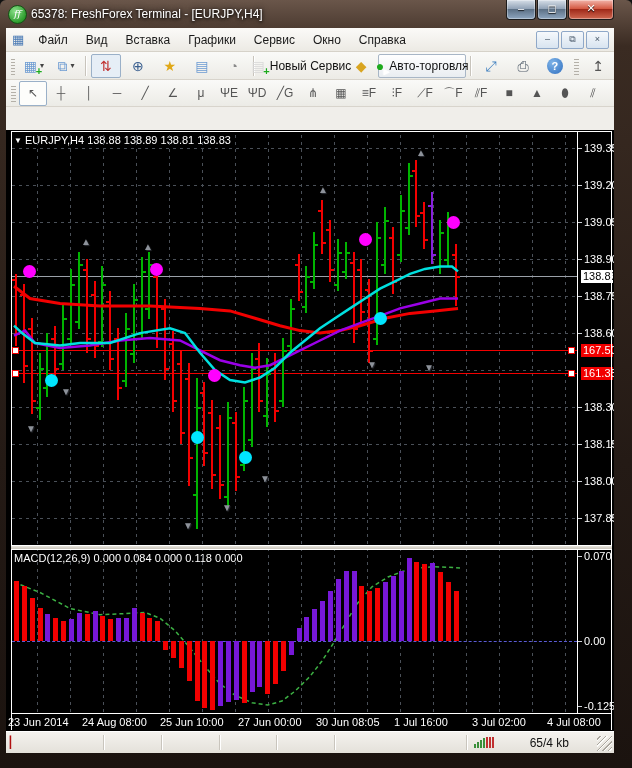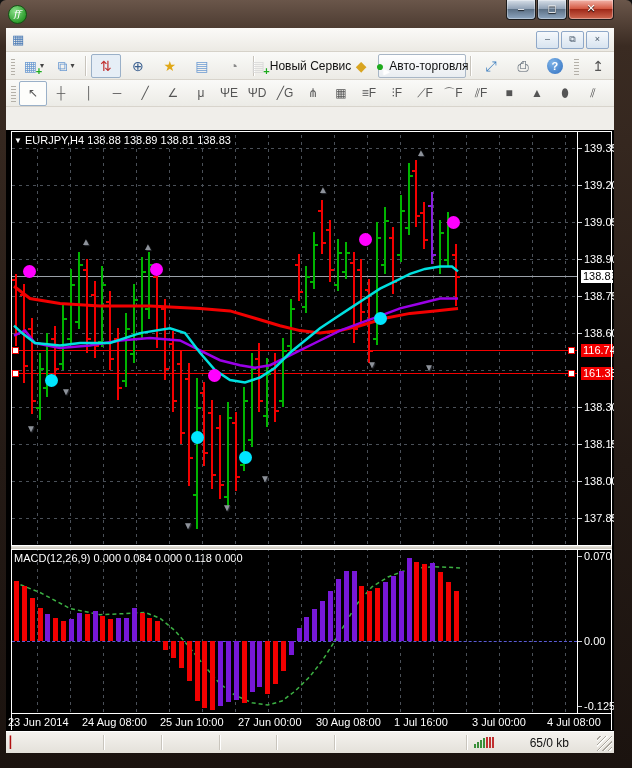--- a/index.html
+++ b/index.html
@@ -66,30 +66,40 @@
   .grip-corner{position:absolute;right:2px;bottom:2px;width:15px;height:15px;background:repeating-linear-gradient(135deg,transparent 0 2px,#aaa69e 2px 3px,#fdfdfb 3px 4px);}
   .statusflag{position:absolute;left:4px;top:4px;color:#b01010;font-weight:bold;font-size:11px;}
   svg{position:absolute;left:0;top:0;pointer-events:none;}
 </style>
 </head>
 <body>
 
 <div class="window">
   <div class="titlebar">
     <div class="logo">ff</div>
+    <div class="title-text">65378: FreshForex Terminal - [EURJPY,H4]</div>
     <div class="win-buttons">
       <div class="wbtn">–</div>
       <div class="wbtn">◻</div>
       <div class="wbtn close">✕</div>
     </div>
   </div>
 
   <div class="client">
     <div class="menubar">
       <span class="mdi-icon">▦</span>
+      <span id="menu-items" style="display:flex;">
+          <span class="menu-item">Файл</span>
+          <span class="menu-item">Вид</span>
+          <span class="menu-item">Вставка</span>
+          <span class="menu-item">Графики</span>
+          <span class="menu-item">Сервис</span>
+          <span class="menu-item">Окно</span>
+          <span class="menu-item">Справка</span>
+        </span>
       <span class="menu-win-controls">
         <span class="mwbtn">–</span>
         <span class="mwbtn">⧉</span>
         <span class="mwbtn">×</span>
       </span>
     </div>
 
     <div class="toolbar" id="toolbar-main">
         <div class="grip"></div>
         <div class="tbtn">
@@ -481,21 +491,21 @@
         <div class="scale-label" style="left: 578px; top: 197px; position: absolute;">138.60</div>
         <div class="tickdash" style="left: 572px; top: 277px; width: 4px; height: 1px; position: absolute;"></div>
         <div class="scale-label" style="left: 578px; top: 271px; position: absolute;">138.30</div>
         <div class="tickdash" style="left: 572px; top: 314px; width: 4px; height: 1px; position: absolute;"></div>
         <div class="scale-label" style="left: 578px; top: 308px; position: absolute;">138.15</div>
         <div class="tickdash" style="left: 572px; top: 351px; width: 4px; height: 1px; position: absolute;"></div>
         <div class="scale-label" style="left: 578px; top: 345px; position: absolute;">138.00</div>
         <div class="tickdash" style="left: 572px; top: 388px; width: 4px; height: 1px; position: absolute;"></div>
         <div class="scale-label" style="left: 578px; top: 382px; position: absolute;">137.85</div>
         <div class="price-tag" style="left: 575px; top: 140px; width: 32px; height: 13px; position: absolute; background: rgb(255, 255, 255); color: rgb(0, 0, 0);">138.83</div>
-        <div class="price-tag" style="left: 575px; top: 214px; width: 32px; height: 13px; position: absolute; background: rgb(242, 0, 0); color: rgb(255, 255, 255);">116.74</div>
+        <div class="price-tag" style="left: 575px; top: 214px; width: 32px; height: 13px; position: absolute; background: rgb(242, 0, 0); color: rgb(255, 255, 255);">167.50</div>
         <div class="price-tag" style="left: 575px; top: 237px; width: 32px; height: 13px; position: absolute; background: rgb(242, 0, 0); color: rgb(255, 255, 255);">161.35</div>
         <div class="wline" style="left: 5px; top: 1px; width: 1px; height: 599px; position: absolute;"></div>
         <div class="wline" style="left: 605px; top: 1px; width: 1px; height: 599px; position: absolute;"></div>
         <div class="wline" style="left: 571px; top: 1px; width: 1px; height: 582px; position: absolute;"></div>
         <div class="wline" style="left: 5px; top: 1px; width: 601px; height: 1px; position: absolute;"></div>
         <div class="wline" style="left: 5px; top: 415px; width: 601px; height: 1px; position: absolute;"></div>
         <div class="splitter" style="left: 5px; top: 416px; width: 601px; height: 3px; position: absolute;"></div>
         <div class="wline" style="left: 5px; top: 419px; width: 601px; height: 1px; position: absolute;"></div>
         <div class="wline" style="left: 5px; top: 583px; width: 601px; height: 1px; position: absolute;"></div>
         <div class="zero-line" style="left: 6px; top: 511px; width: 565px; height: 0px; position: absolute;"></div>
@@ -559,38 +569,38 @@
         <div class="tickdash" style="left: 572px; top: 426px; width: 4px; height: 1px; position: absolute;"></div>
         <div class="scale-label" style="left: 578px; top: 420px; position: absolute;">0.070</div>
         <div class="tickdash" style="left: 572px; top: 511px; width: 4px; height: 1px; position: absolute;"></div>
         <div class="scale-label" style="left: 578px; top: 505px; position: absolute;">0.00</div>
         <div class="tickdash" style="left: 572px; top: 576px; width: 4px; height: 1px; position: absolute;"></div>
         <div class="scale-label" style="left: 578px; top: 570px; position: absolute;">-0.125</div>
         <div class="chart-label" style="left: 2px; top: 586px; position: absolute;">23 Jun 2014</div>
         <div class="chart-label" style="left: 76px; top: 586px; position: absolute;">24 Aug 08:00</div>
         <div class="chart-label" style="left: 154px; top: 586px; position: absolute;">25 Jun 10:00</div>
         <div class="chart-label" style="left: 232px; top: 586px; position: absolute;">27 Jun 00:00</div>
-        <div class="chart-label" style="left: 310px; top: 586px; position: absolute;">30 Aug 08:00</div>
+        <div class="chart-label" style="left: 310px; top: 586px; position: absolute;">30 Jun 08:05</div>
         <div class="chart-label" style="left: 388px; top: 586px; position: absolute;">1 Jul 16:00</div>
-        <div class="chart-label" style="left: 466px; top: 586px; position: absolute;">3 Jul 00:00</div>
+        <div class="chart-label" style="left: 466px; top: 586px; position: absolute;">3 Jul 02:00</div>
         <div class="chart-label" style="left: 541px; top: 586px; position: absolute;">4 Jul 08:00</div>
       </div>
 
     <div id="status-bar">
       <span class="statusflag">▏</span>
       <span class="conn-bars">
           <i style="height: 4px; background: rgb(58, 143, 58);"></i>
           <i style="height: 6px; background: rgb(58, 143, 58);"></i>
           <i style="height: 8px; background: rgb(58, 143, 58);"></i>
           <i style="height: 10px; background: rgb(58, 143, 58);"></i>
           <i style="height: 11px; background: rgb(192, 48, 48);"></i>
           <i style="height: 11px; background: rgb(192, 48, 48);"></i>
           <i style="height: 11px; background: rgb(192, 48, 48);"></i>
         </span>
-      <span class="traffic-text">65/0 kb</span>
+      <span class="traffic-text">65/4 kb</span>
       <span class="grip-corner"></span>
     <div class="sbsep" style="left: 97px; top: 3px; width: 1px; height: 15px; position: absolute;"></div>
         <div class="sbsep" style="left: 155px; top: 3px; width: 1px; height: 15px; position: absolute;"></div>
         <div class="sbsep" style="left: 213px; top: 3px; width: 1px; height: 15px; position: absolute;"></div>
         <div class="sbsep" style="left: 270px; top: 3px; width: 1px; height: 15px; position: absolute;"></div>
         <div class="sbsep" style="left: 328px; top: 3px; width: 1px; height: 15px; position: absolute;"></div>
         <div class="sbsep" style="left: 460px; top: 3px; width: 1px; height: 15px; position: absolute;"></div>
       </div>
   </div>
 </div>

